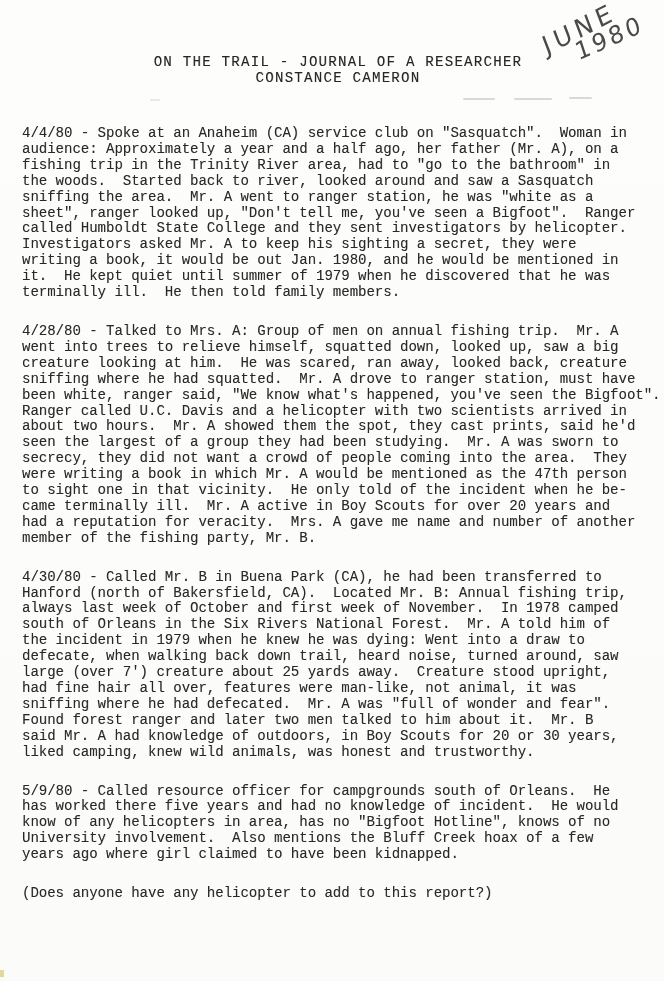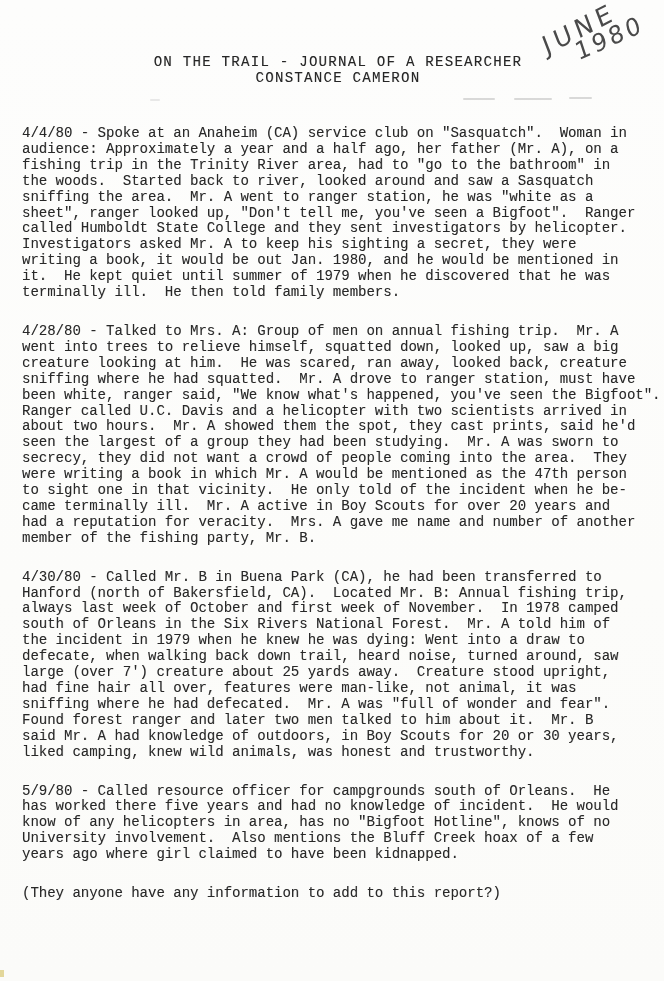--- a/index.html
+++ b/index.html
@@ -151,16 +151,16 @@
 had fine hair all over, features were man-like, not animal, it was
 sniffing where he had defecated.  Mr. A was "full of wonder and fear".
 Found forest ranger and later two men talked to him about it.  Mr. B
 said Mr. A had knowledge of outdoors, in Boy Scouts for 20 or 30 years,
 liked camping, knew wild animals, was honest and trustworthy.</p>
     <p class="entry">5/9/80 - Called resource officer for campgrounds south of Orleans.  He
 has worked there five years and had no knowledge of incident.  He would
 know of any helicopters in area, has no "Bigfoot Hotline", knows of no
 University involvement.  Also mentions the Bluff Creek hoax of a few
 years ago where girl claimed to have been kidnapped.</p>
-    <p class="entry closing">(They anyone have any information to add to this report?)</p>
+    <p class="entry closing">(Does anyone have any helicopter to add to this report?)</p>
   </div>
 
 </div>
 
 </body></html>

